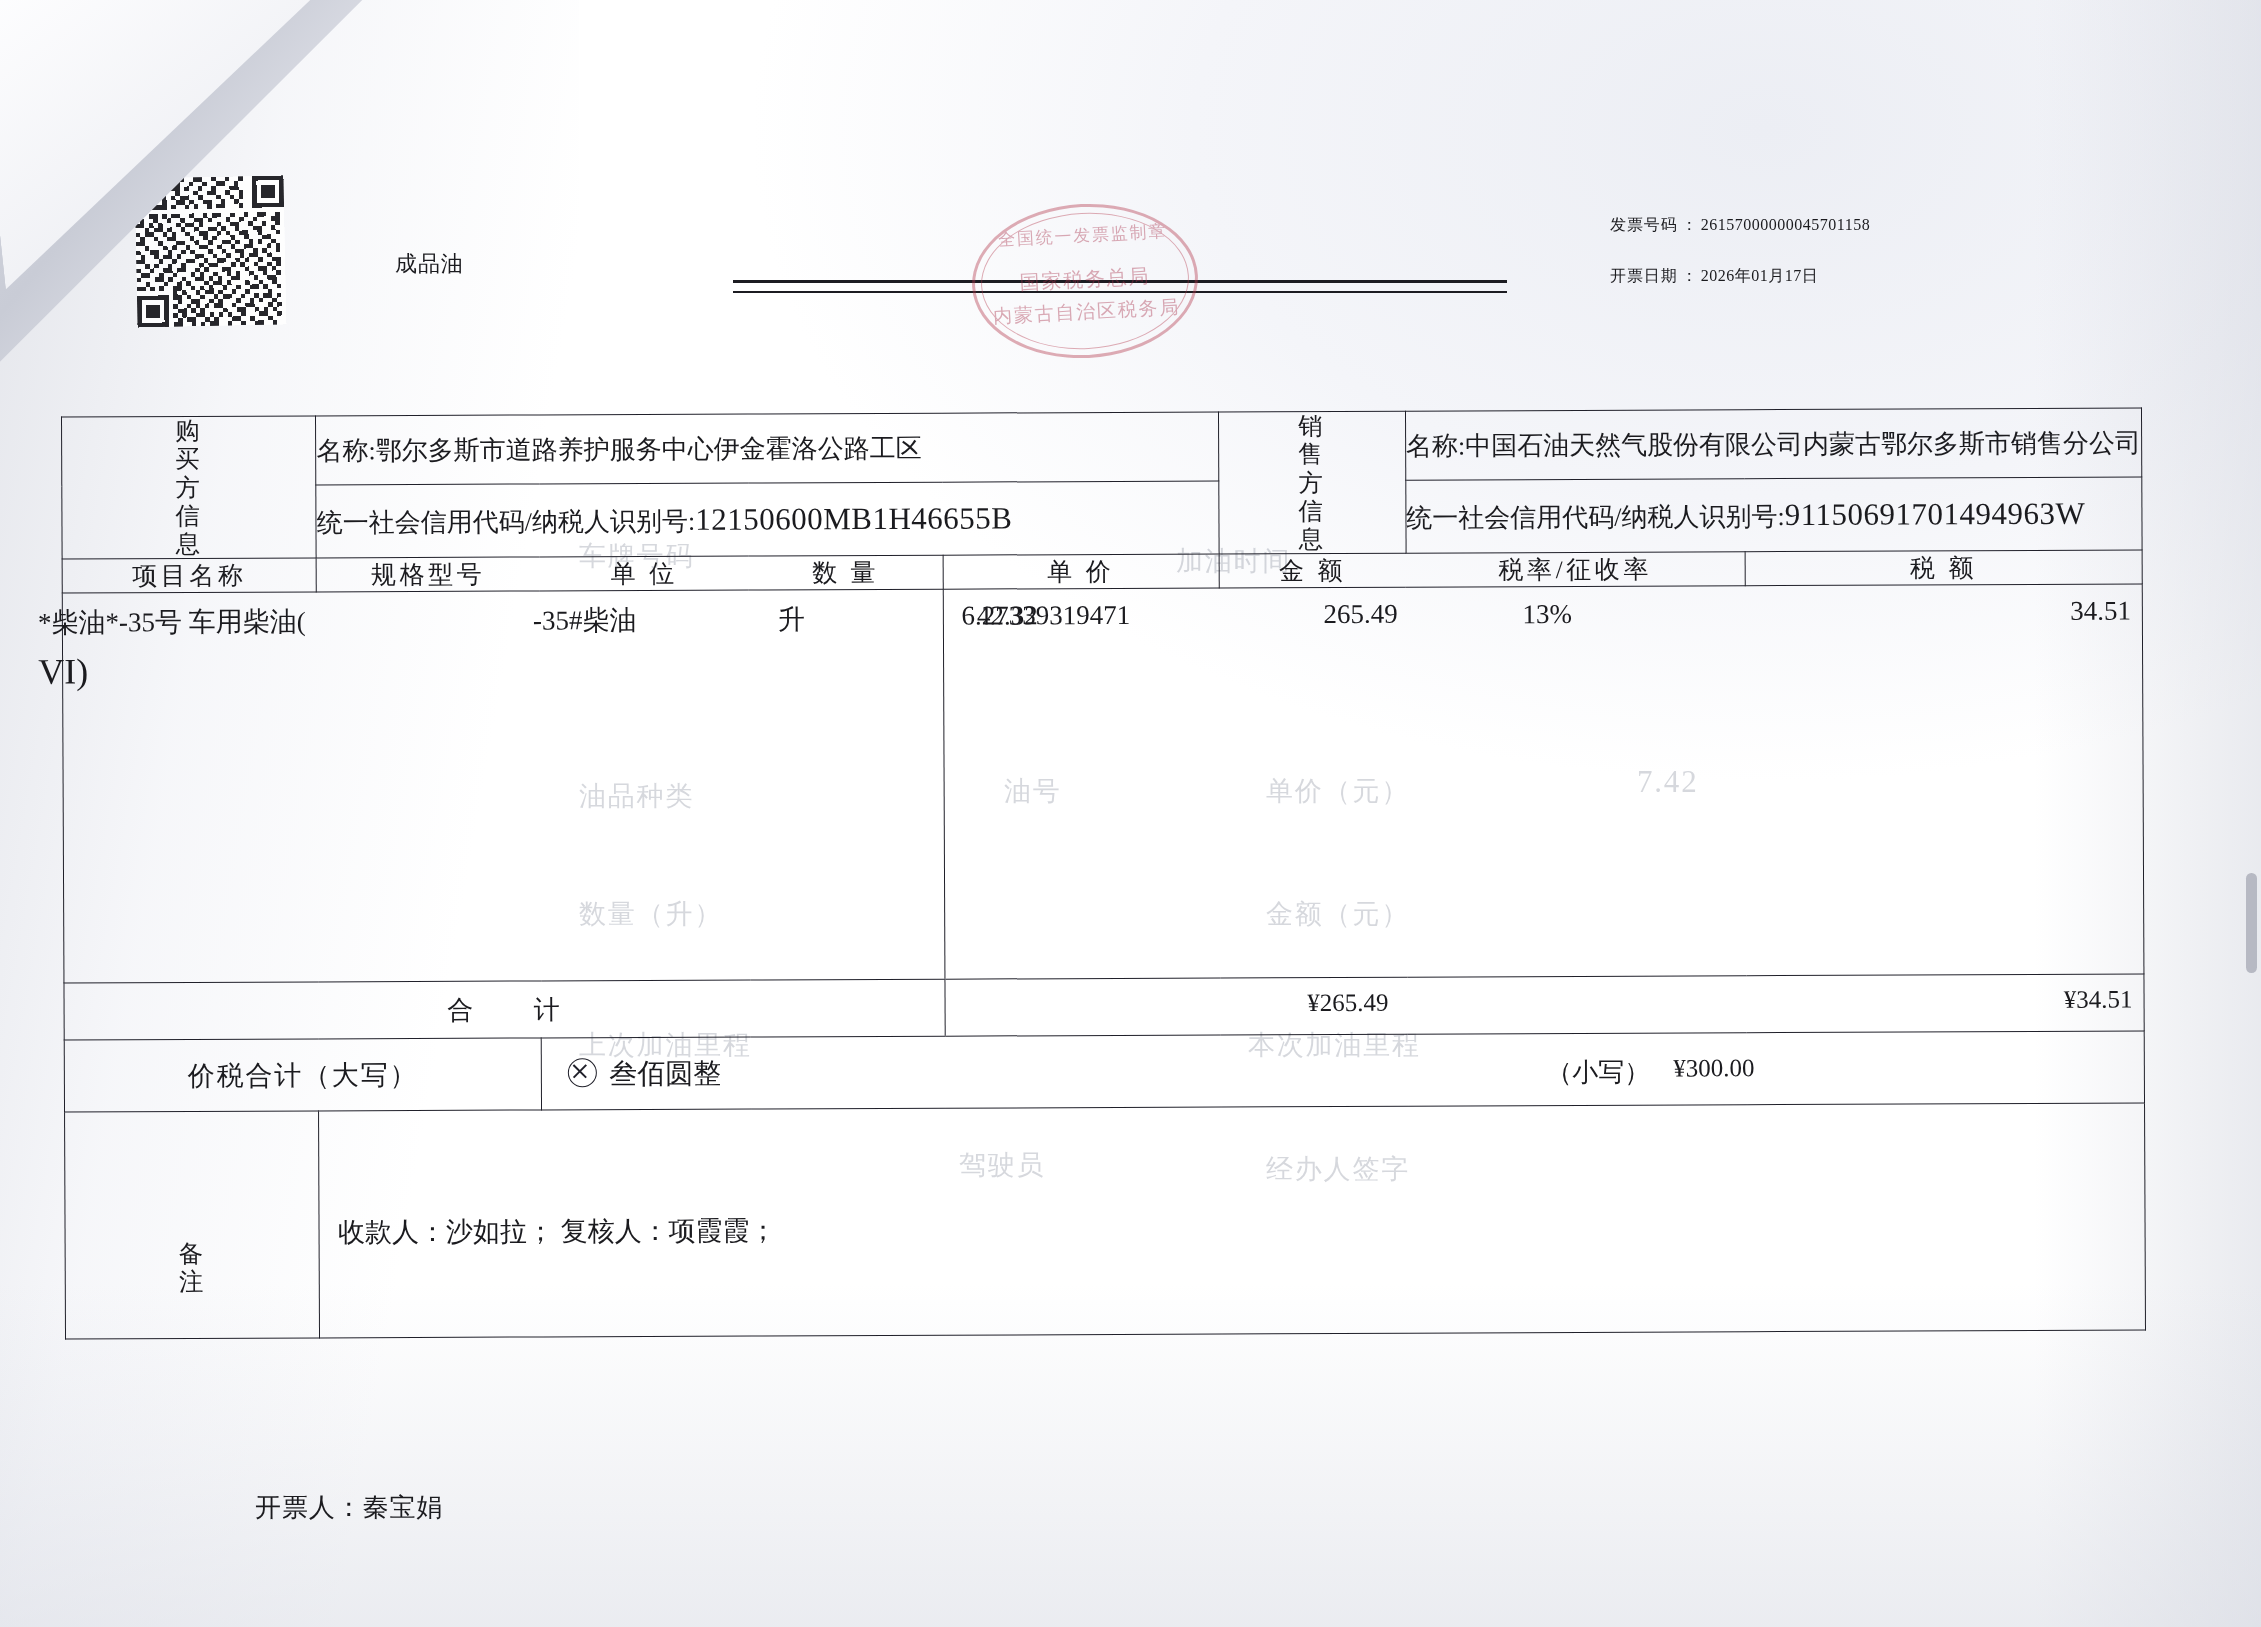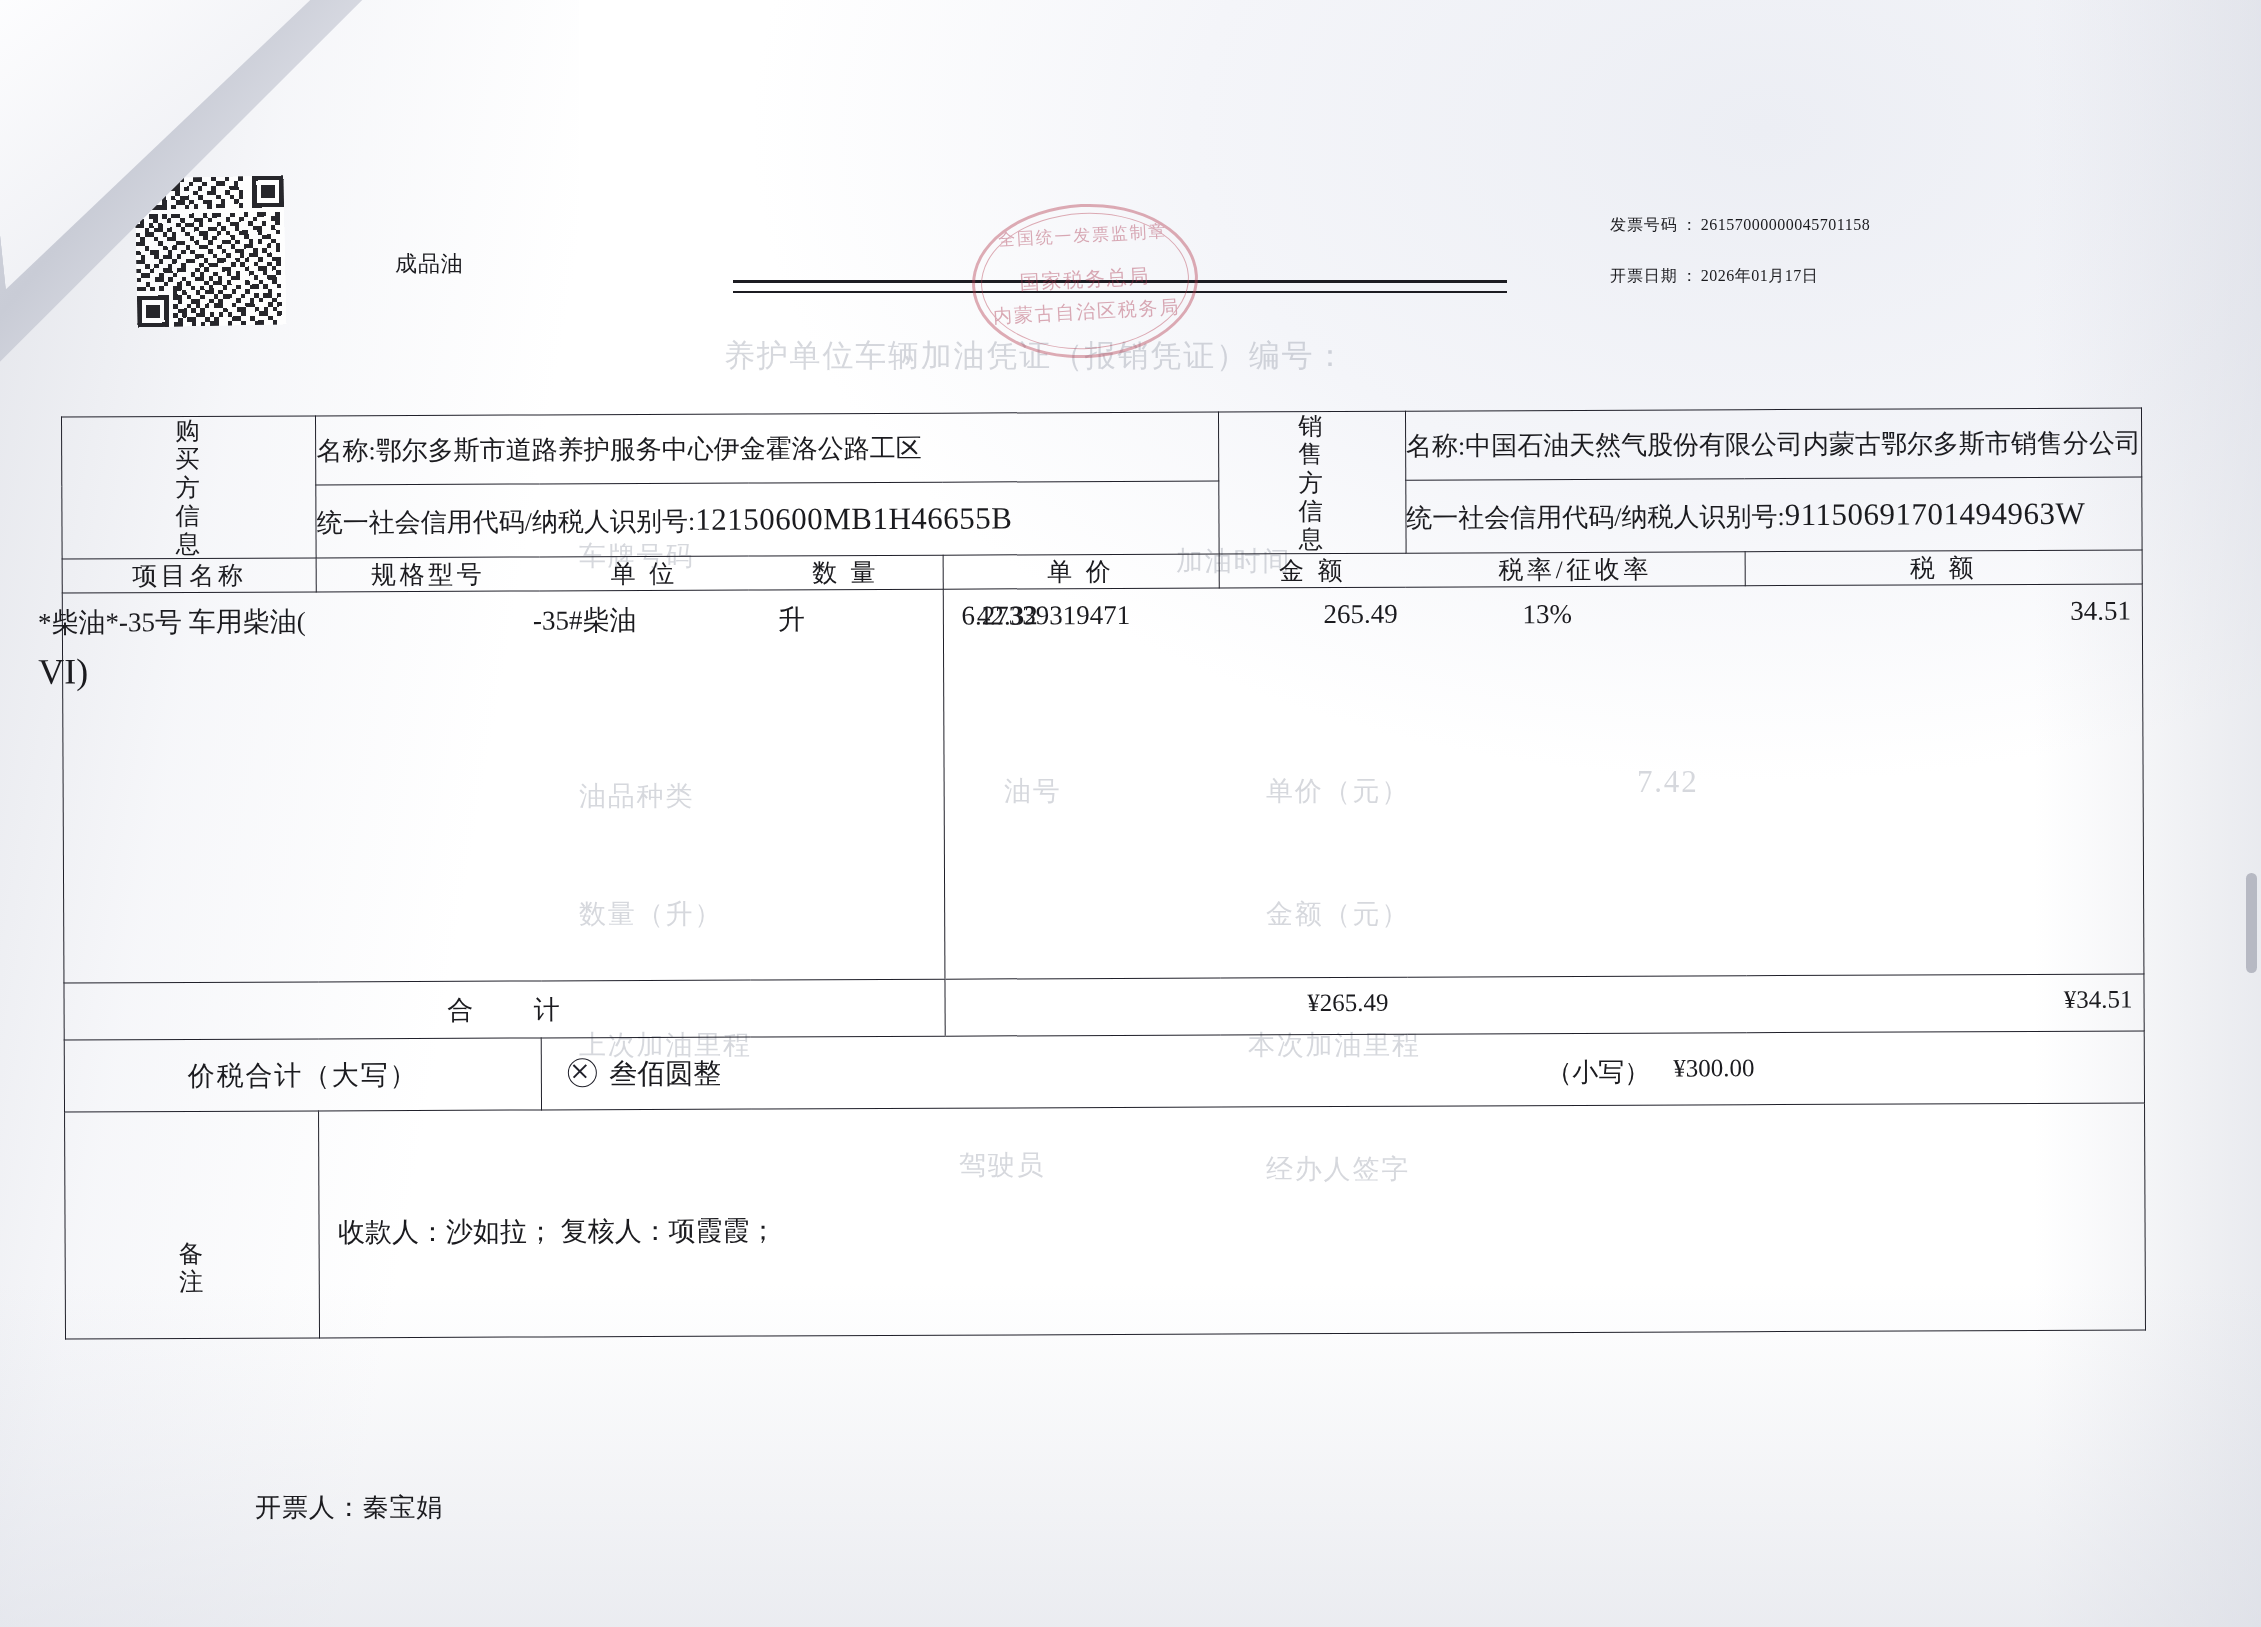--- a/index.html
+++ b/index.html
@@ -281,21 +281,20 @@
 </style>
 </head>
 <body>
 
 <div class="page">
 
   <div class="shade-left"></div>
   <div class="shade-right"></div>
   <div class="shade-bottom"></div>
 
-  <div class="ghost" style="left:724px; top:335px;">养护单位车辆加油凭证（报销凭证）编号：</div>
   <div class="ghost ghost-small" style="left:579px; top:538px;text-align:center;">车牌号码</div>
   <div class="ghost ghost-small" style="left:1176px; top:543px;">加油时间</div>
   <div class="ghost ghost-small" style="left:579px; top:778px;">油品种类</div>
   <div class="ghost ghost-small" style="left:1004px; top:773px;">油号</div>
   <div class="ghost ghost-small" style="left:1266px; top:773px;">单价（元）</div>
   <div class="ghost" style="left:1637px; top:764px;">7.42</div>
   <div class="ghost ghost-small" style="left:579px; top:896px;">数量（升）</div>
   <div class="ghost ghost-small" style="left:1266px; top:896px;">金额（元）</div>
   <div class="ghost ghost-small" style="left:579px; top:1027px;">上次加油里程</div>
   <div class="ghost ghost-small" style="left:1248px; top:1027px;">本次加油里程</div>

